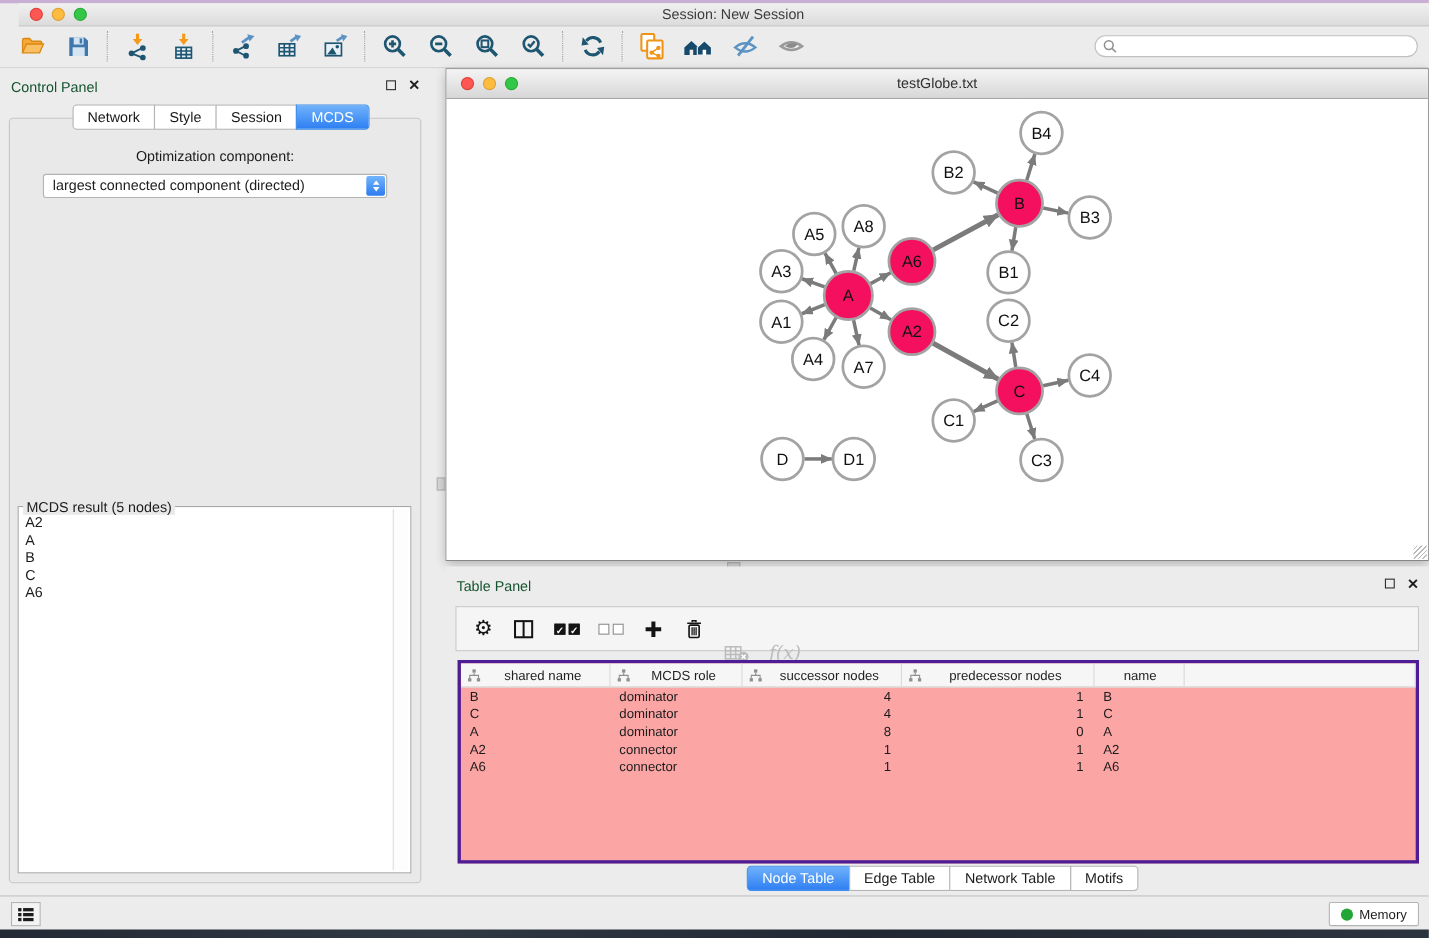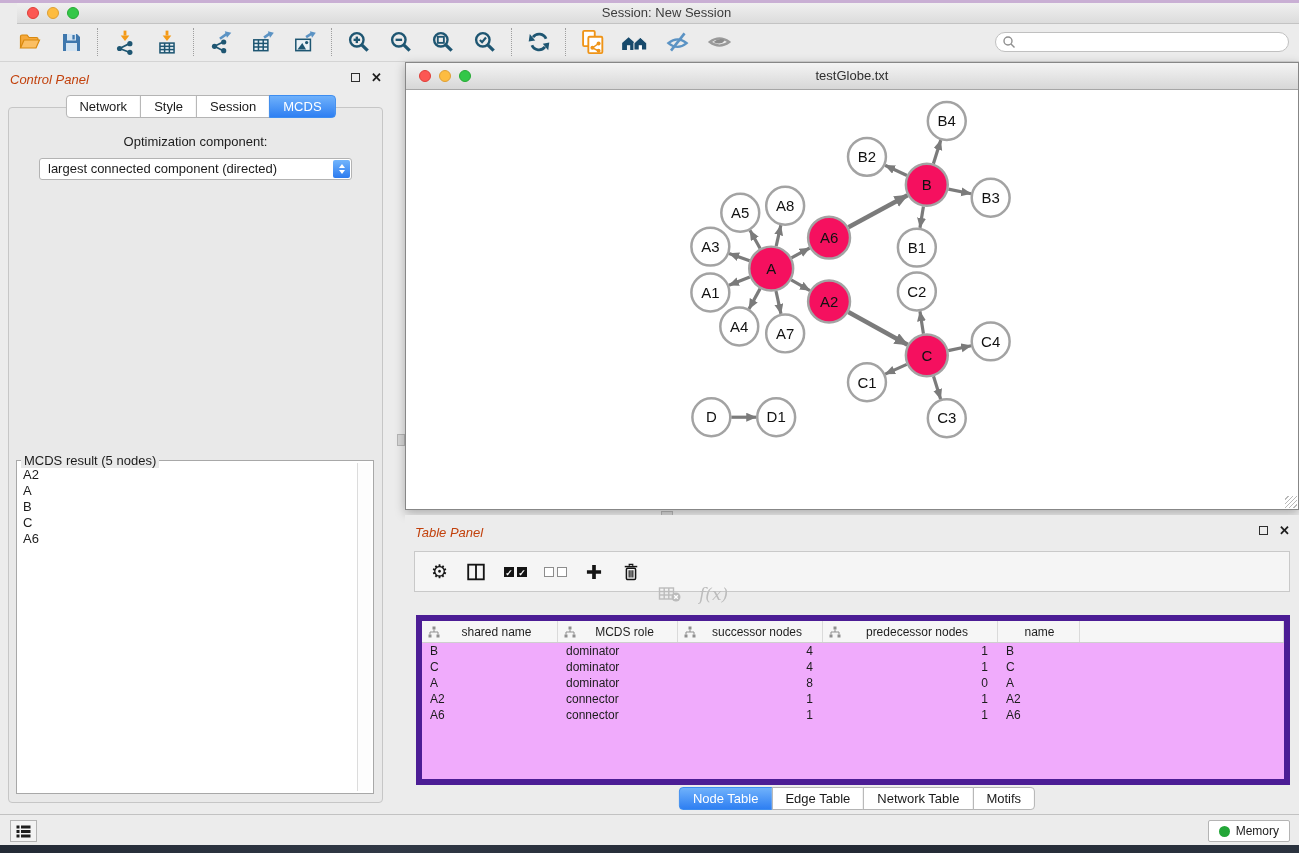--- a/index.html
+++ b/index.html
@@ -21,21 +21,21 @@
   
   #main-toolbar{position:absolute;left:0;top:23px;width:100%;height:39px;
        border-bottom:1px solid #d4d4d4;display:flex;align-items:center;padding-left:8px;box-sizing:border-box;}
   .tbn{width:42px;height:32px;display:flex;align-items:center;justify-content:center;flex:0 0 auto;}
   .tsep{width:1px;height:28px;border-left:1px dotted #9f9f9f;margin:0 5px;flex:0 0 auto;}
   #search-box{position:absolute;right:10px;top:9px;width:294px;height:20px;background:#fff;
        border:1px solid #c0c0c0;border-radius:10px;display:flex;align-items:center;padding-left:6px;box-sizing:border-box;}
   #search-box input{border:none;outline:none;background:transparent;font-size:12px;width:250px;
        font-family:"Liberation Sans",sans-serif;}
   
-  .panel-title{position:absolute;left:10px;top:10px;font-size:13px;color:#c2410c;font-style:italic;}
+  .panel-title{position:absolute;left:10px;top:10px;font-size:13px;color:#14532d;}
   .win-icons{position:absolute;right:9px;top:11px;display:flex;gap:11px;align-items:center;}
   .float-box{width:9px;height:9px;border:1.5px solid #2e2e2e;box-sizing:border-box;}
   .close-x{font-size:13px;font-weight:bold;color:#1d1d1d;line-height:9px;}
   
   #control-panel{position:absolute;left:0;top:62px;width:391px;height:752px;background:#ececec;}
   #cp-tabs{position:absolute;top:33px;left:50%;transform:translateX(-50%);display:flex;z-index:3;}
   .seg-tab{padding:3px 13px;font-size:13px;background:#fff;border:1px solid #b4b4b4;margin-left:-1px;
        color:#1a1a1a;white-space:nowrap;}
   .seg-tab:first-child{border-radius:4px 0 0 4px;margin-left:10px;}
   .seg-tab:last-child{border-radius:0 4px 4px 0;}
@@ -80,22 +80,22 @@
   #tbl-toolbar{position:absolute;left:9px;right:9px;top:36px;height:41px;background:#f5f5f5;
        border:1px solid #c9c9c9;display:flex;align-items:center;gap:17px;padding-left:16px;box-sizing:border-box;}
   .ticon{display:flex;align-items:center;justify-content:center;color:#161616;}
   .ticon.disabled{color:#bcbcbc;margin-top:44px;}
   .gear-glyph{font-size:19px;line-height:19px;}
   .cb-pair{display:flex;gap:3px;}
   .cb{width:10px;height:10px;box-sizing:border-box;border:1.5px solid #8d8d8d;background:#fff;}
   .cb.checked{background:#141414;border-color:#141414;color:#fff;font-size:9px;line-height:10px;
        text-align:center;font-weight:bold;}
   .fx-glyph{font-family:"DejaVu Serif",serif;font-style:italic;font-size:17px;color:#bcbcbc;}
-  #tbl{position:absolute;left:11px;right:9px;top:85px;bottom:29px;background:#f0abfc;
-       border:6px solid #4c1d95;overflow:hidden;margin-top:15px;}
+  #tbl{position:absolute;left:11px;right:9px;top:85px;bottom:29px;background:#fca5a5;
+       border:3px solid #4c1d95;overflow:hidden;}
   #tbl-head{display:grid;grid-template-columns:136px 120px 145px 175px 82px 1fr;height:21px;
        background:#f6f6f6;border-bottom:1px solid #cfcfcf;}
   .th{display:flex;align-items:center;padding:0 4px 0 6px;border-right:1px solid #dadada;
       font-size:12px;color:#1f1f1f;overflow:hidden;white-space:nowrap;}
   .th .th-label{margin:0 auto;}
   .trow{display:grid;grid-template-columns:136px 120px 145px 175px 82px 1fr;height:16px;align-items:center;}
   .td{font-size:12px;padding-left:8px;white-space:nowrap;overflow:hidden;}
   .td.c2,.td.c3{text-align:right;padding-right:10px;padding-left:0;}
   #table-tabs{position:absolute;left:50%;transform:translateX(-50%);bottom:4px;display:flex;}
   

